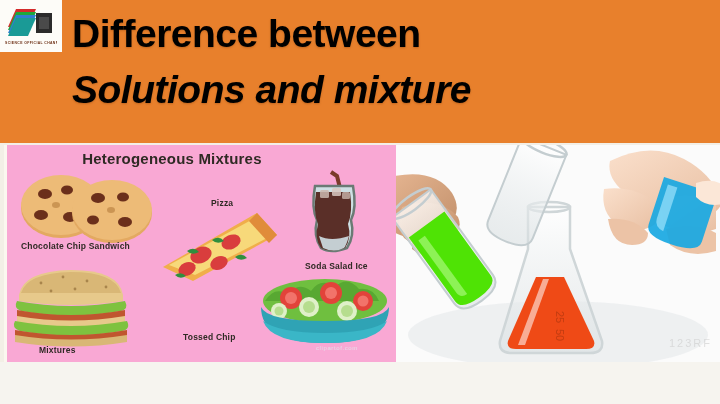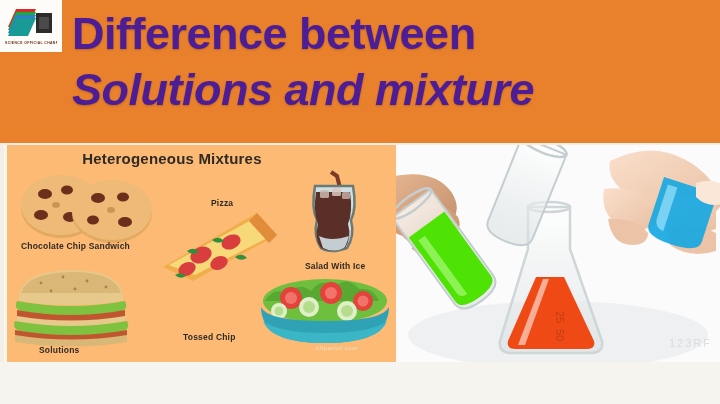--- a/index.html
+++ b/index.html
@@ -5,26 +5,26 @@
   html,body{margin:0;padding:0;background:#000;}
   body{font-family:"Liberation Sans",sans-serif;}
   #stage{position:relative;width:720px;height:404px;overflow:hidden;background:#f3efe6;}
 
   
   .header{position:absolute;left:0;top:0;width:720px;height:143px;background:#e8802c;overflow:hidden;}
   .logo-box{position:absolute;left:0;top:0;width:62px;height:52px;background:#fdfcf8;overflow:hidden;}
   .logo-mark{position:absolute;left:6px;top:5px;width:50px;height:34px;}
   .logo-cap{position:absolute;left:5px;top:40px;width:52px;height:7px;font-size:3.4px;letter-spacing:.4px;
             color:#6b2d12;font-weight:bold;text-align:center;line-height:7px;white-space:nowrap;overflow:hidden;}
-  .title{position:absolute;left:72px;top:6px;width:640px;color:#4c1d95;font-weight:bold;
-         font-size:45px;line-height:56px;letter-spacing:-.5px;text-shadow:0 1px 2px rgba(120,55,10,.35);}
+  .title{position:absolute;left:72px;top:6px;width:640px;color:#000000;font-weight:bold;
+         font-size:39px;line-height:56px;letter-spacing:-.5px;text-shadow:0 1px 2px rgba(120,55,10,.35);}
   .title .l2{display:block;font-style:italic;}
 
   
-  .mixpanel{position:absolute;left:4px;top:145px;width:392px;height:218px;background:#fdba74;
+  .mixpanel{position:absolute;left:4px;top:145px;width:392px;height:218px;background:#f9a8d4;
             border-left:3px solid #fbf7ef;overflow:hidden;}
   .mixpanel .ptitle{position:absolute;left:0;top:5px;width:330px;text-align:center;color:#2f2a24;
                     font-weight:bold;font-size:15px;letter-spacing:.2px;}
   .lbl{position:absolute;color:#2f2a24;font-weight:bold;font-size:8.5px;letter-spacing:.2px;white-space:nowrap;}
   .lbl-cookies{left:14px;top:96px;}
   .lbl-pizza{left:196px;top:53px;padding-left:8px;}
   .lbl-soda{left:298px;top:116px;}
   .lbl-sandwich{left:32px;top:200px;}
   .lbl-salad{left:176px;top:187px;}
   .wm{position:absolute;left:316px;top:345px;width:84px;height:9px;color:#dff0ef;font-size:6px;
@@ -102,39 +102,39 @@
 
     <svg style="position:absolute;left:294px;top:25px;" width="66" height="92" viewBox="0 0 66 92">
       <path d="M30 2 L36 6 L40 22" stroke="#7a3a2a" stroke-width="4" fill="none"></path>
       <path d="M14 16 q-4 22 2 34 q-4 16 4 28 q10 6 26 0 q8 -12 4 -28 q6 -12 2 -34 Z" fill="#cfe0e4" stroke="#6a7a74" stroke-width="2.5"></path>
       <path d="M15 22 q-3 20 2 32 q-4 14 3 24 q10 5 24 0 q7 -10 3 -24 q5 -12 2 -32 Z" fill="#5a2f28"></path>
       <rect x="19" y="20" width="9" height="8" rx="1.5" fill="#cbb7ae" opacity=".85"></rect>
       <rect x="31" y="18" width="9" height="8" rx="1.5" fill="#d8c7bf" opacity=".85"></rect>
       <rect x="41" y="22" width="8" height="7" rx="1.5" fill="#c9b4aa" opacity=".8"></rect>
       <path d="M18 66 q12 6 30 0 q-3 10 -5 12 q-10 5 -21 0 Z" fill="#cfe0e4" opacity=".9"></path>
     </svg>
-    <div class="lbl lbl-soda">Salad With Ice</div>
+    <div class="lbl lbl-soda">Soda Salad Ice</div>
 
     <svg style="position:absolute;left:4px;top:120px;" width="128" height="82" viewBox="0 0 128 82">
       <path d="M8 30 q4 -24 52 -25 q48 0 52 25 l0 6 q-52 8 -104 0 Z" fill="#e7c98b"></path>
       <path d="M10 28 q6 -20 50 -21 q44 0 50 21" fill="#d9b776"></path>
       <path d="M6 36 q54 10 108 0 q4 8 -4 10 q-50 9 -100 0 q-8 -3 -4 -10Z" fill="#7ec23f"></path>
       <path d="M6 45 q54 10 108 0 l0 7 q-54 10 -108 0Z" fill="#c0562f"></path>
       <path d="M6 51 q54 9 108 0 l0 6 q-54 10 -108 0Z" fill="#e7c98b"></path>
       <path d="M4 56 q56 10 112 0 q4 8 -5 10 q-52 9 -102 0 q-9 -3 -5 -10Z" fill="#7ec23f"></path>
       <path d="M4 65 q56 10 112 0 l0 7 q-56 10 -112 0Z" fill="#c0562f"></path>
       <path d="M4 70 q56 9 112 0 l0 7 q-56 9 -112 0Z" fill="#d9b776"></path>
       <circle cx="30" cy="18" r="1.4" fill="#a8854c"></circle>
         <circle cx="52" cy="12" r="1.4" fill="#a8854c"></circle>
       <circle cx="76" cy="16" r="1.4" fill="#a8854c"></circle>
         <circle cx="95" cy="22" r="1.4" fill="#a8854c"></circle>
       <circle cx="64" cy="24" r="1.4" fill="#a8854c"></circle>
         <circle cx="40" cy="26" r="1.4" fill="#a8854c"></circle>
     </svg>
-    <div class="lbl lbl-sandwich">Solutions</div>
+    <div class="lbl lbl-sandwich">Mixtures</div>
 
     <svg style="position:absolute;left:244px;top:120px;" width="148" height="96" viewBox="0 0 148 96">
       <ellipse cx="74" cy="36" rx="62" ry="22" fill="#6fbf3f"></ellipse>
       <path d="M14 36 q10 -16 24 -6 q8 -14 22 -4 q10 -14 24 -4 q12 -12 24 2 q14 -2 20 12 Z" fill="#58a832"></path>
       <circle cx="40" cy="33" r="11" fill="#e2433a"></circle>
         <circle cx="40" cy="33" r="6" fill="#f2736a"></circle>
       <circle cx="80" cy="28" r="11" fill="#e2433a"></circle>
         <circle cx="80" cy="28" r="6" fill="#f2736a"></circle>
       <circle cx="112" cy="36" r="10" fill="#e2433a"></circle>
         <circle cx="112" cy="36" r="5.5" fill="#f2736a"></circle>

